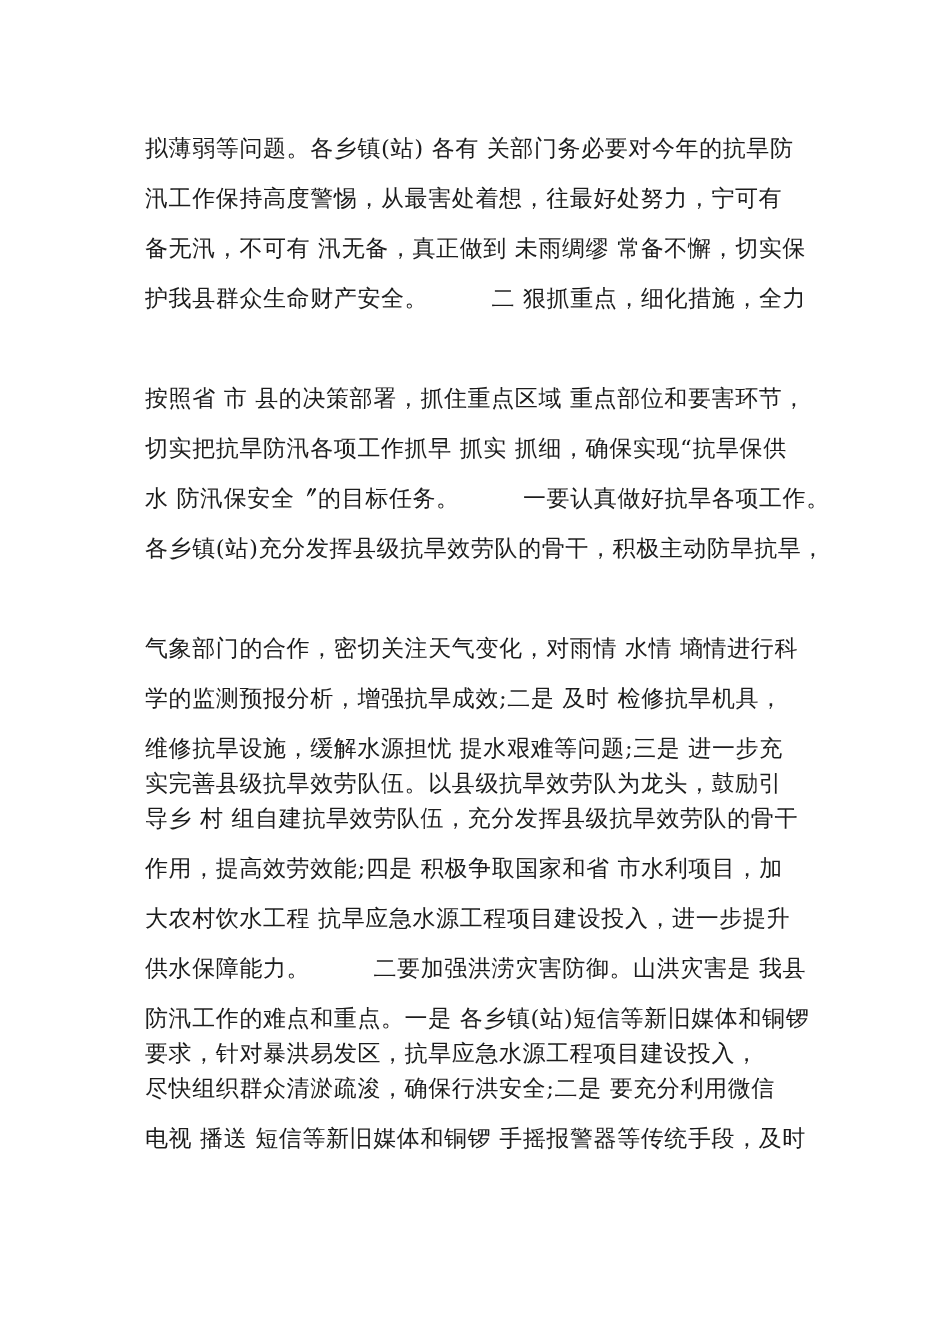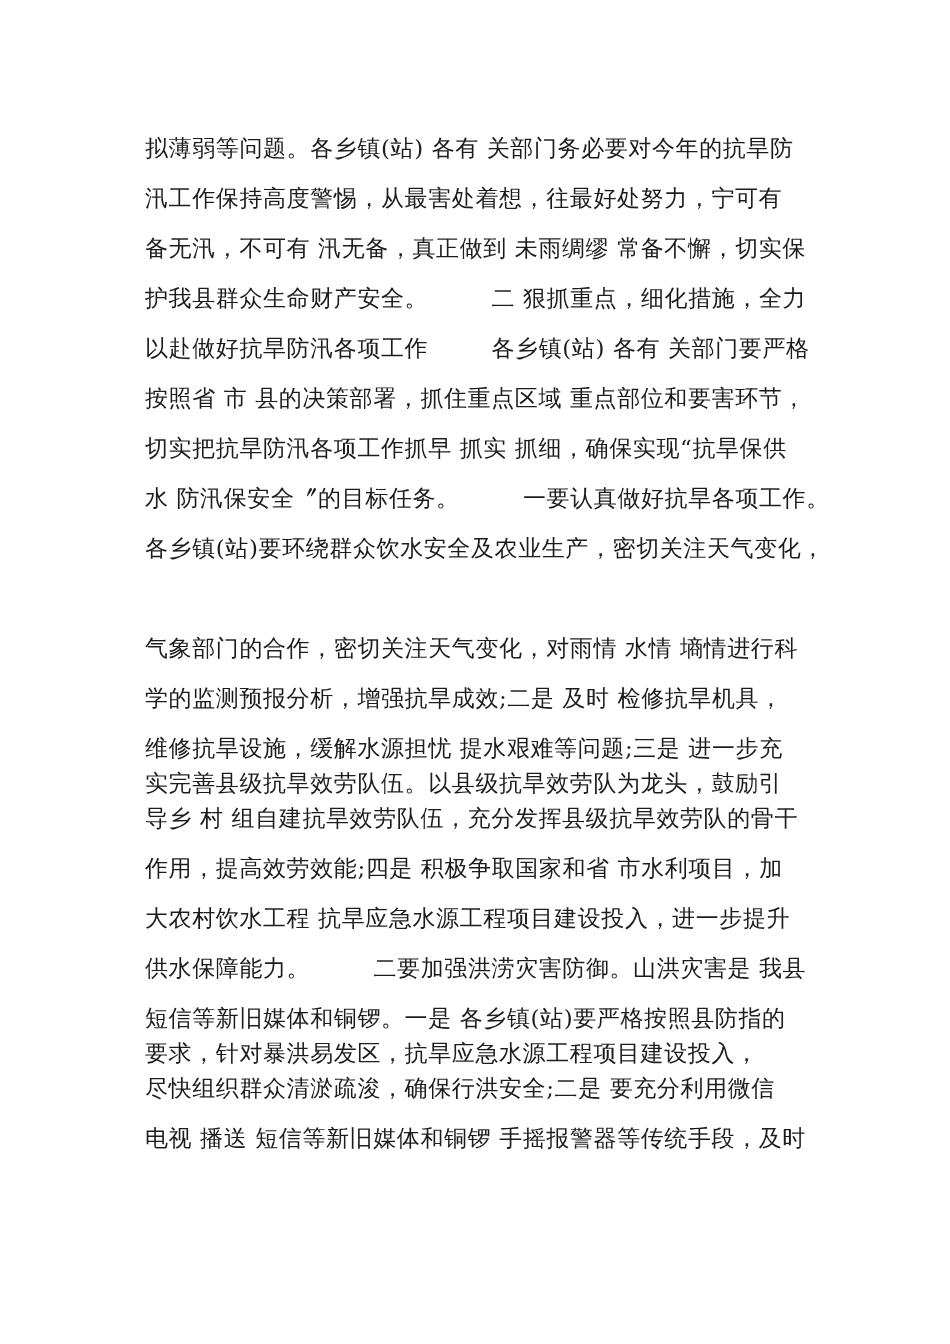--- a/index.html
+++ b/index.html
@@ -36,30 +36,29 @@
     }
   </style>
 </head>
 <body>
 
 <div class="page">
   <div class="line" style="top:133px">拟薄弱等问题。各乡镇(站) 各有 关部门务必要对今年的抗旱防</div>
   <div class="line" style="top:183px">汛工作保持高度警惕，从最害处着想，往最好处努力，宁可有</div>
   <div class="line" style="top:233px">备无汛，不可有 汛无备，真正做到 未雨绸缪 常备不懈，切实保</div>
   <div class="line" style="top:283px">护我县群众生命财产安全。        二 狠抓重点，细化措施，全力</div>
-  <div class="line" style="top:333px">以赴做好抗旱防汛各项工作        各乡镇(站) 各有 关部门要严格</div>
   <div class="line" style="top:383px">按照省 市 县的决策部署，抓住重点区域 重点部位和要害环节，</div>
   <div class="line" style="top:433px">切实把抗旱防汛各项工作抓早 抓实 抓细，确保实现“抗旱保供</div>
   <div class="line" style="top:483px">水 防汛保安全〞的目标任务。        一要认真做好抗旱各项工作。</div>
-  <div class="line" style="top:533px">各乡镇(站)要环绕群众饮水安全及农业生产，密切关注天气变化，</div>
+  <div class="line" style="top:533px">各乡镇(站)充分发挥县级抗旱效劳队的骨干，积极主动防旱抗旱，</div>
   <div class="line" style="top:683px">学的监测预报分析，增强抗旱成效;二是 及时 检修抗旱机具，</div>
   <div class="line" style="top:633px">气象部门的合作，密切关注天气变化，对雨情 水情 墒情进行科</div>
   <div class="line" style="top:733px">维修抗旱设施，缓解水源担忧 提水艰难等问题;三是 进一步充</div>
   <div class="line" style="top:768px">实完善县级抗旱效劳队伍。以县级抗旱效劳队为龙头，鼓励引</div>
   <div class="line" style="top:803px">导乡 村 组自建抗旱效劳队伍，充分发挥县级抗旱效劳队的骨干</div>
   <div class="line" style="top:853px">作用，提高效劳效能;四是 积极争取国家和省 市水利项目，加</div>
   <div class="line" style="top:903px">大农村饮水工程 抗旱应急水源工程项目建设投入，进一步提升</div>
   <div class="line" style="top:953px">供水保障能力。        二要加强洪涝灾害防御。山洪灾害是 我县</div>
-  <div class="line" style="top:1003px">短信等新旧媒体和铜锣。一是 各乡镇(站)要严格按照县防指的</div>
+  <div class="line" style="top:1003px">防汛工作的难点和重点。一是 各乡镇(站)短信等新旧媒体和铜锣</div>
   <div class="line" style="top:1038px">要求，针对暴洪易发区，抗旱应急水源工程项目建设投入，</div>
   <div class="line" style="top:1073px">尽快组织群众清淤疏浚，确保行洪安全;二是 要充分利用微信</div>
   <div class="line" style="top:1123px">电视 播送 短信等新旧媒体和铜锣 手摇报警器等传统手段，及时</div>
 </div>
 
 </body></html>

